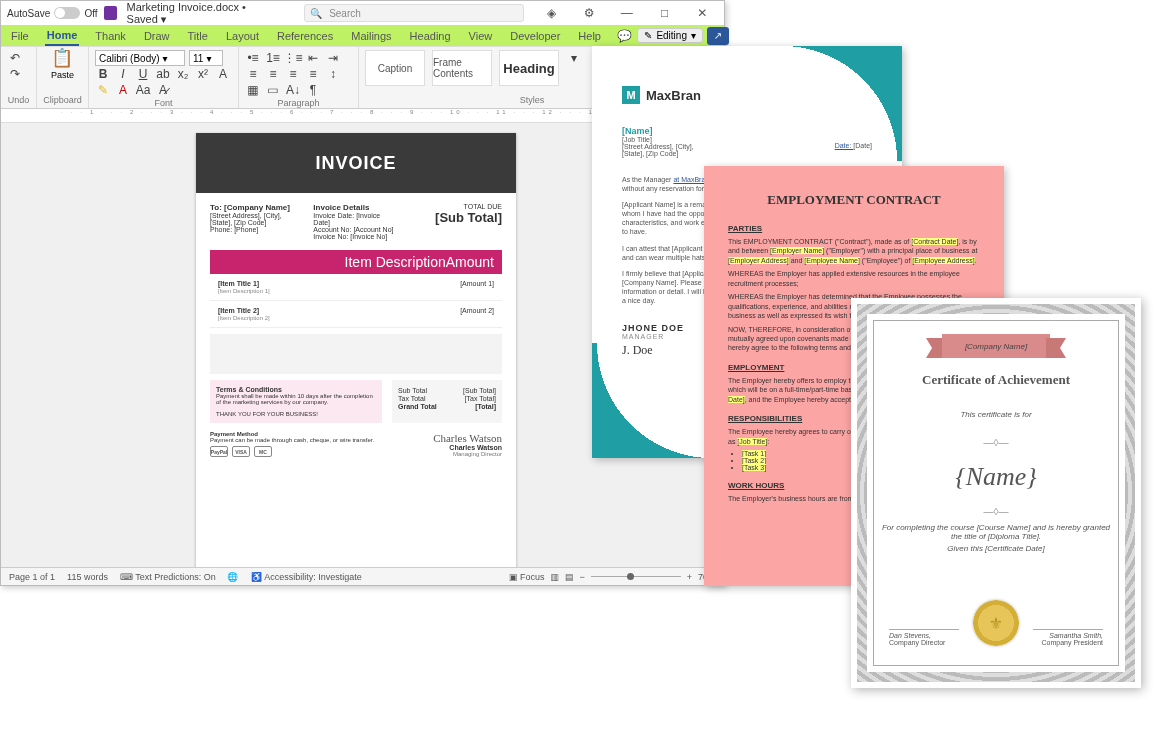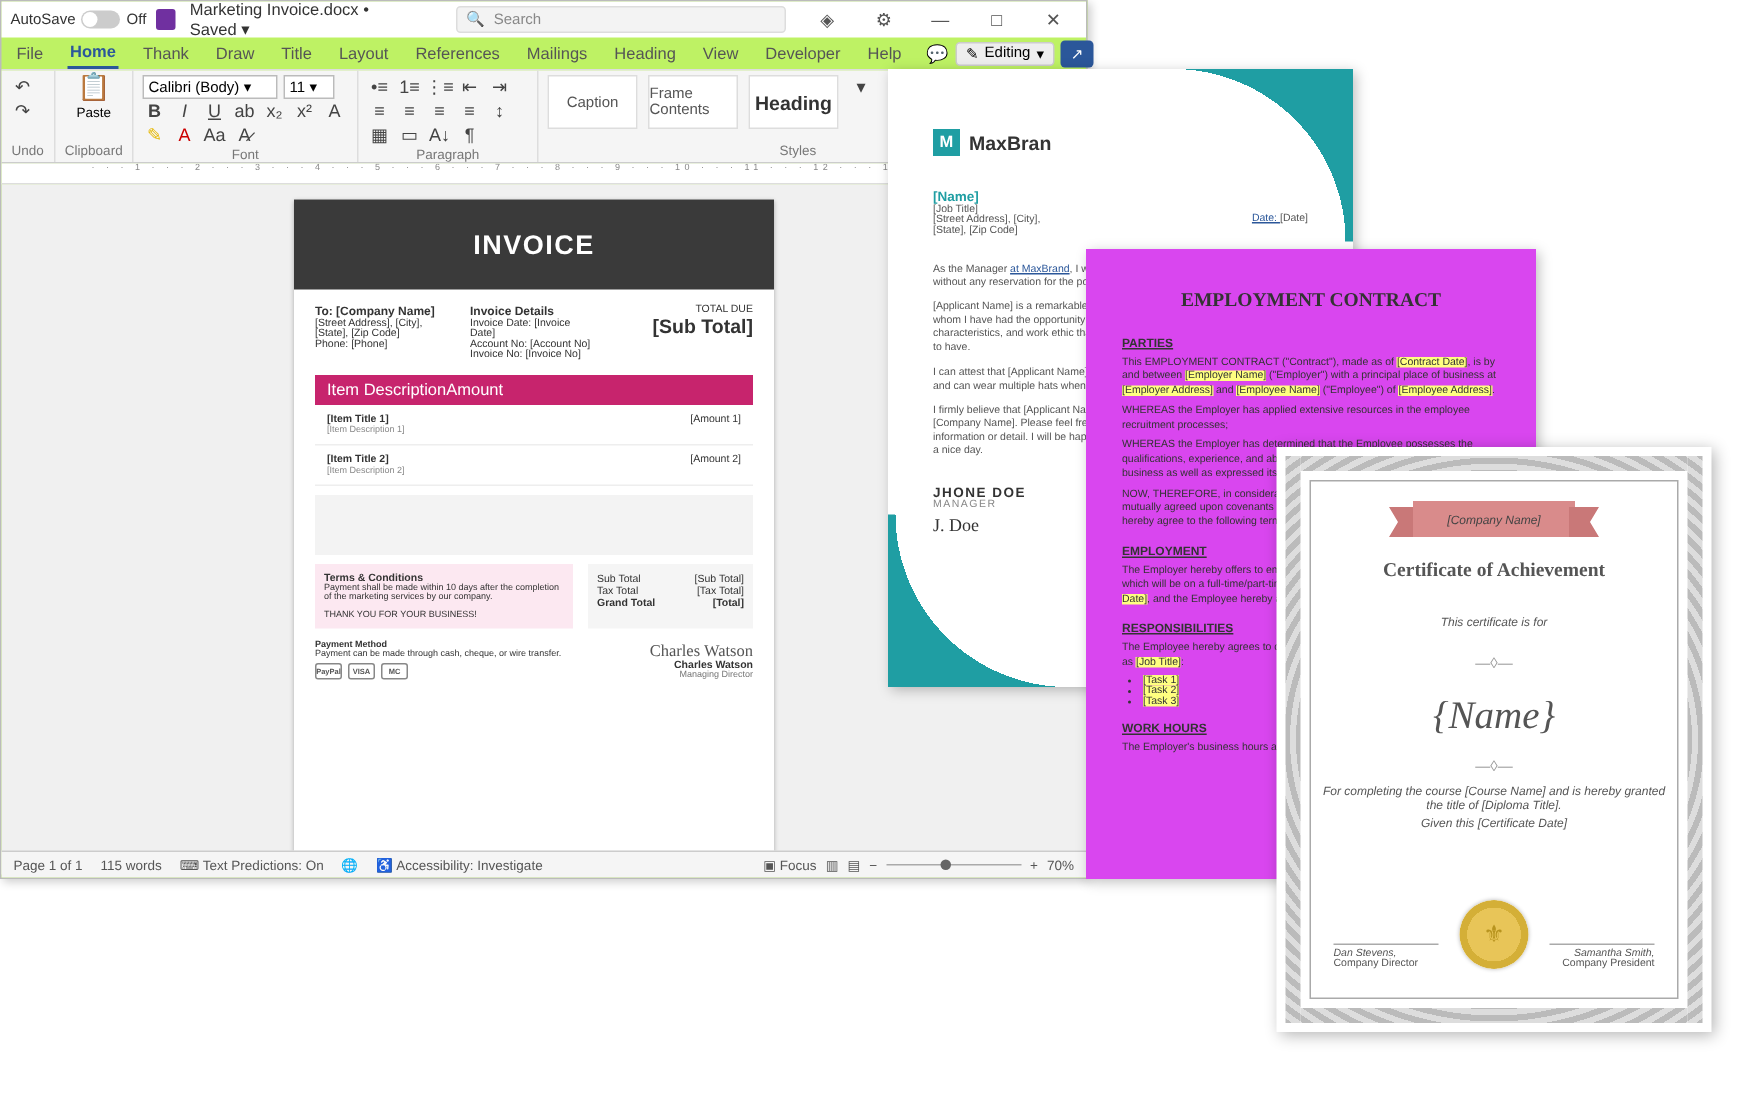--- a/index.html
+++ b/index.html
@@ -40,21 +40,21 @@
 .inv-brand .logo{width:18px;height:18px;border-radius:50%;border:2px solid #fff}
 .inv-brand .t{color:#fff;font-size:12px;font-weight:600}
 .inv-brand .t small{display:block;font-size:5px;letter-spacing:2px;font-weight:400}
 .inv-title{flex:1;background:#3a3a3a;color:#fff;display:flex;align-items:center;justify-content:center;font-size:18px;font-weight:800;letter-spacing:1px}
 .inv-body{padding:10px 14px;font-size:7px;color:#333}
 .inv-row1{display:flex;gap:18px}
 .inv-row1>div{flex:1}
 .inv-row1 b{font-size:8px}
 .inv-total{text-align:right;font-size:7px}
 .inv-total .big{font-size:13px;font-weight:700}
-.inv-itemshead{background:#c7246d;color:#fff;font-size:11px;display:flex;justify-content:flex-start;padding:4px 8px;margin-top:10px}
+.inv-itemshead{background:#c7246d;color:#fff;font-size:14px;display:flex;justify-content:flex-end;padding:4px 8px;margin-top:10px}
 .inv-item{display:flex;justify-content:space-between;padding:6px 8px;border-bottom:1px solid #eee;font-size:7px}
 .inv-item small{color:#888;font-size:6px}
 .greybox{background:#f3f3f3;height:40px;margin:6px 0}
 .inv-foot{display:flex;gap:10px;margin-top:6px}
 .tc{flex:1;background:#fce8f1;padding:6px;font-size:6px}
 .tc b{font-size:7px}
 .totals{flex:0 0 110px;background:#f5f5f5;padding:6px;font-size:7px}
 .totals .r{display:flex;justify-content:space-between;margin:1px 0}
 .totals .gt{font-weight:700}
 .payrow{display:flex;justify-content:space-between;align-items:flex-end;margin-top:8px;font-size:6px}
@@ -79,21 +79,21 @@
 .mlogo b{font-size:13px;color:#333}
 .doc2 .nm{color:#1f9ea3;font-size:9px;font-weight:700}
 .doc2 .dateln{position:absolute;right:30px;top:96px;font-size:7px}
 .doc2 .dateln u{color:#2b579a}
 .doc2 p{margin:7px 0;line-height:1.3}
 .doc2 .sigblock{margin-top:18px}
 .doc2 .sigblock b{font-size:9px;color:#333;letter-spacing:1px}
 .doc2 .sigblock .r{font-size:7px;color:#888;letter-spacing:1px}
 .doc2 .sigline{font-family:cursive;font-size:12px;color:#333;margin-top:3px}
 
-.doc3{position:absolute;left:724px;top:166px;width:300px;height:420px;background:#d946ef;box-shadow:2px 2px 8px rgba(0,0,0,.25);padding:26px 24px;font-size:7px;color:#333}
+.doc3{position:absolute;left:704px;top:166px;width:300px;height:420px;background:#fca5a5;box-shadow:2px 2px 8px rgba(0,0,0,.25);padding:26px 24px;font-size:7px;color:#333}
 .doc3 h2{font-family:"Times New Roman",serif;font-size:13px;text-align:center;font-weight:700;margin-bottom:16px}
 .doc3 h4{font-size:8px;text-decoration:underline;margin:10px 0 4px;font-weight:700}
 .doc3 p{margin:4px 0;line-height:1.35}
 .doc3 .hl{background:#ffff80}
 .doc3 ul{margin-left:14px}
 .doc3 ul li{color:#333}
 .doc3 ul li .hl{background:#ffff80}
 
 .doc4{position:absolute;left:851px;top:298px;width:290px;height:390px;background:#fff;box-shadow:2px 2px 10px rgba(0,0,0,.3)}
 .certborder{position:absolute;inset:6px;border:10px solid #ccc;border-image:repeating-radial-gradient(circle,#bbb 0 4px,#ddd 4px 8px) 10}

